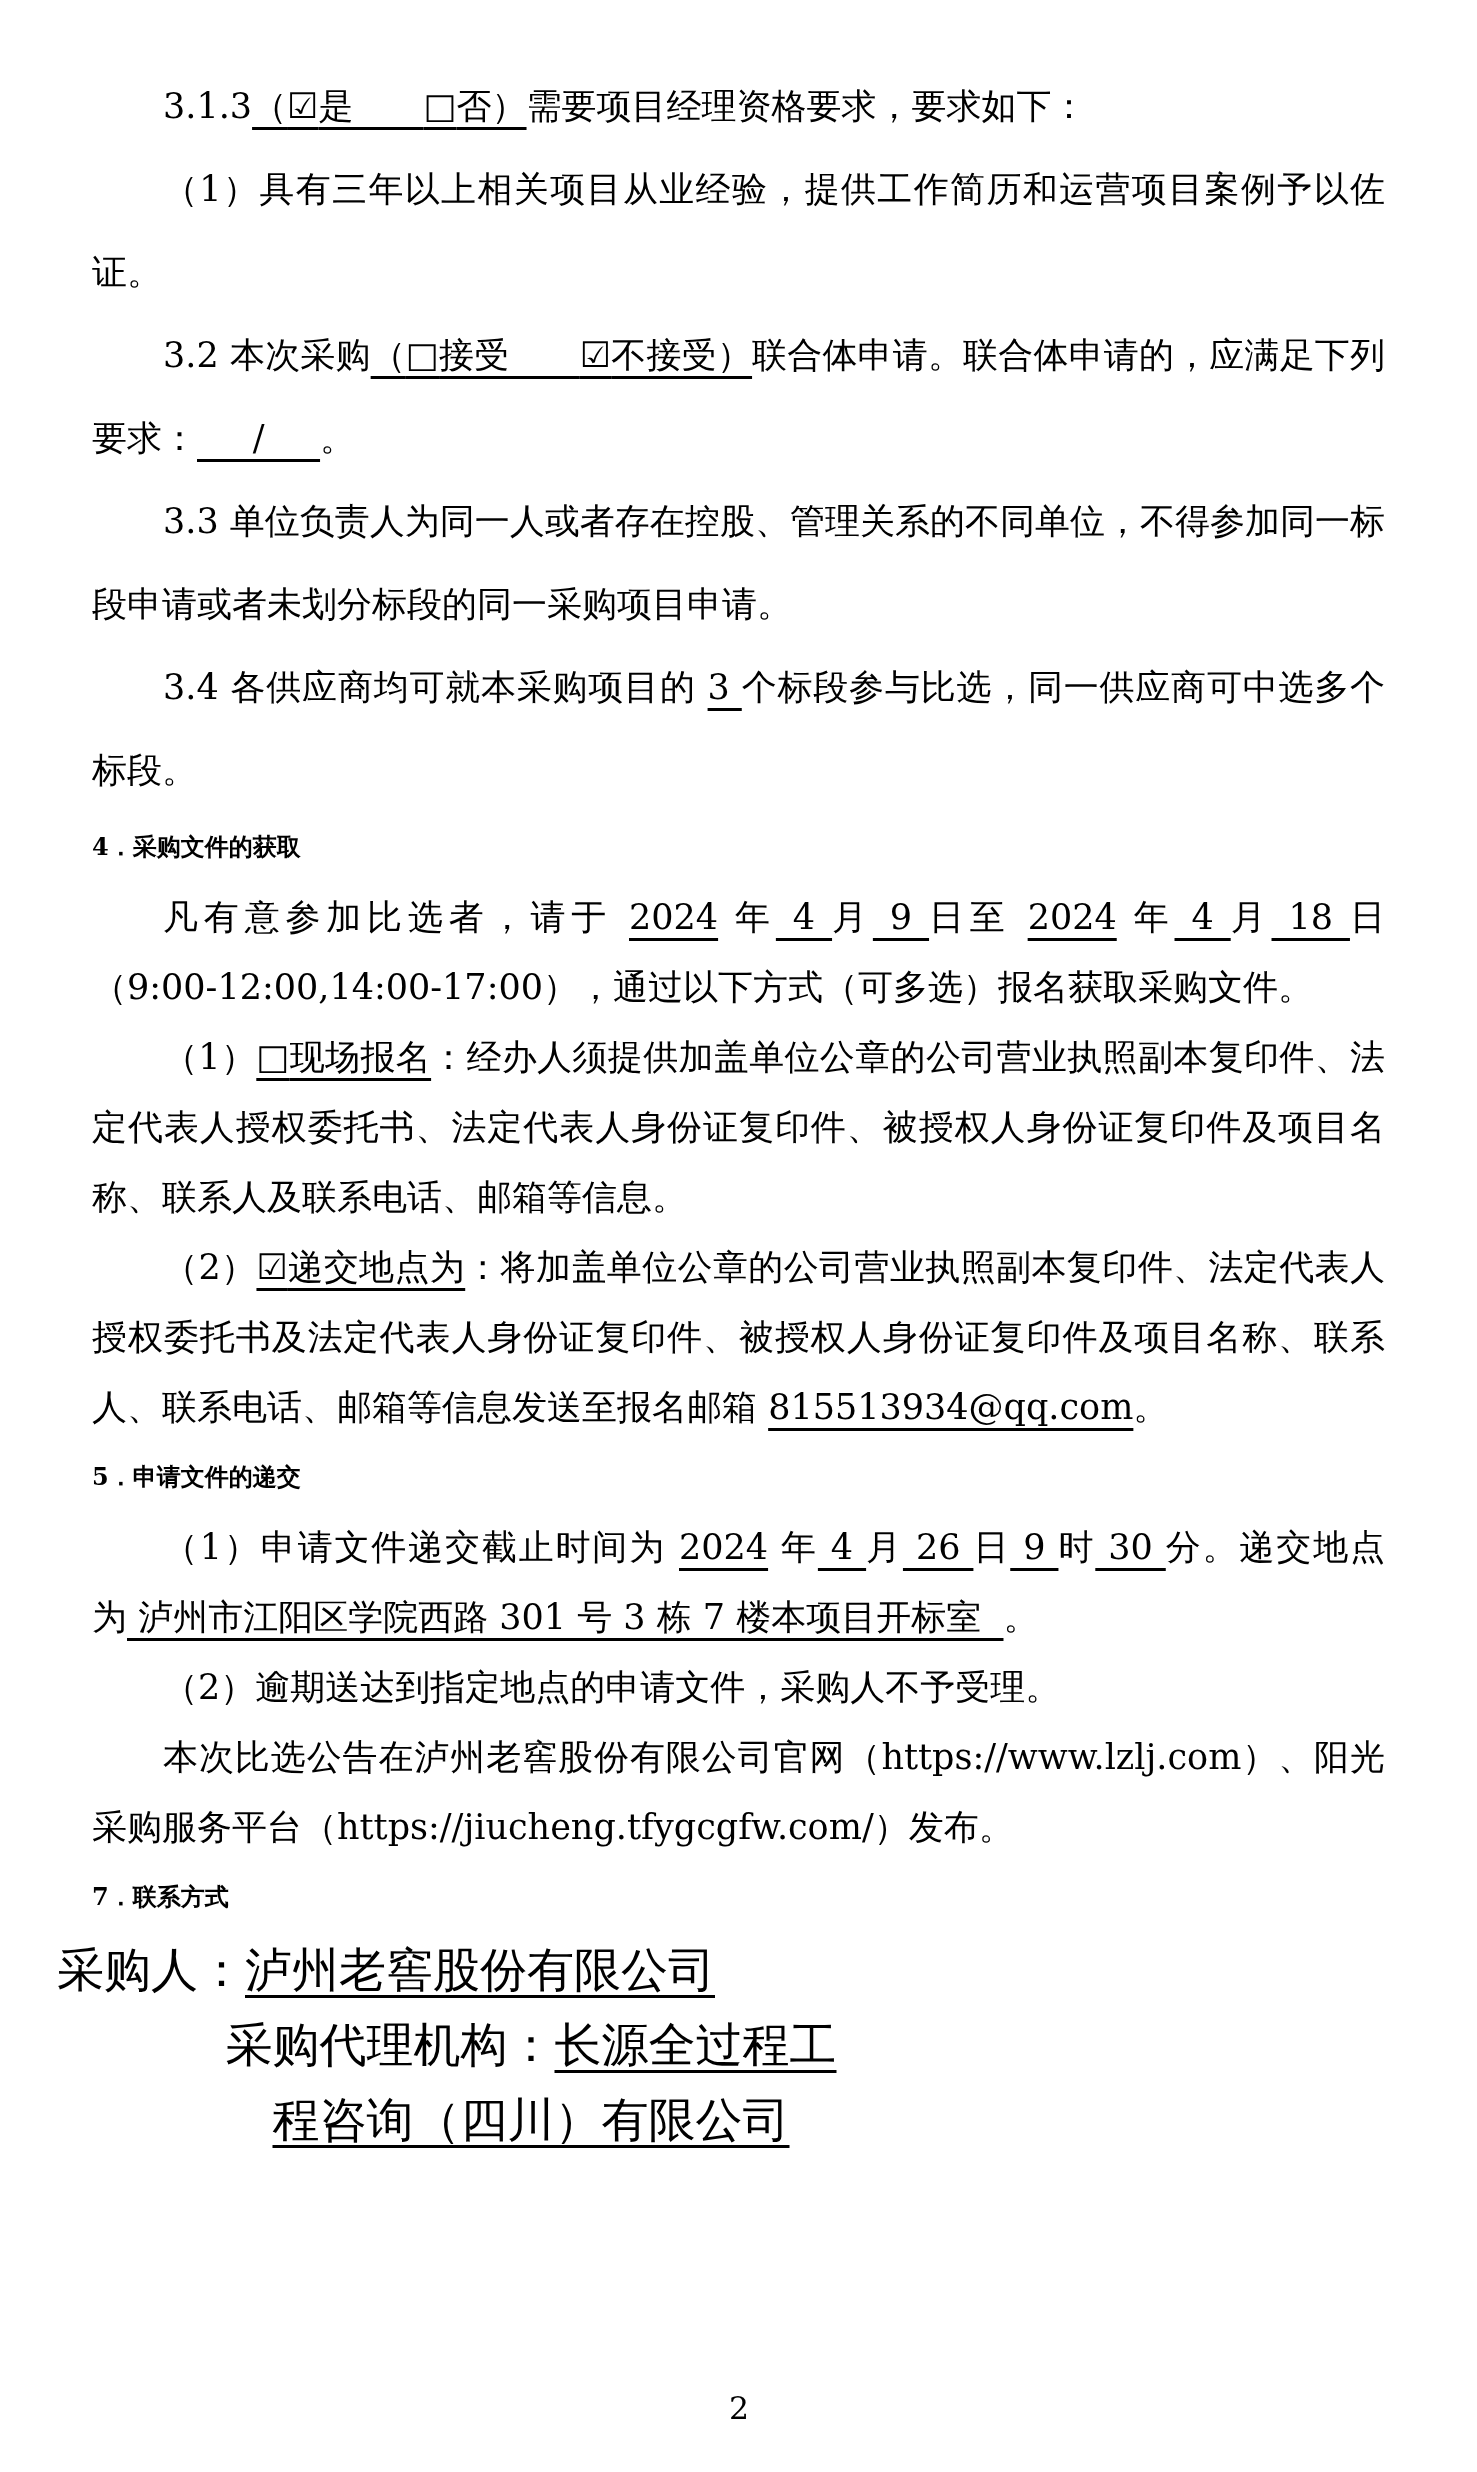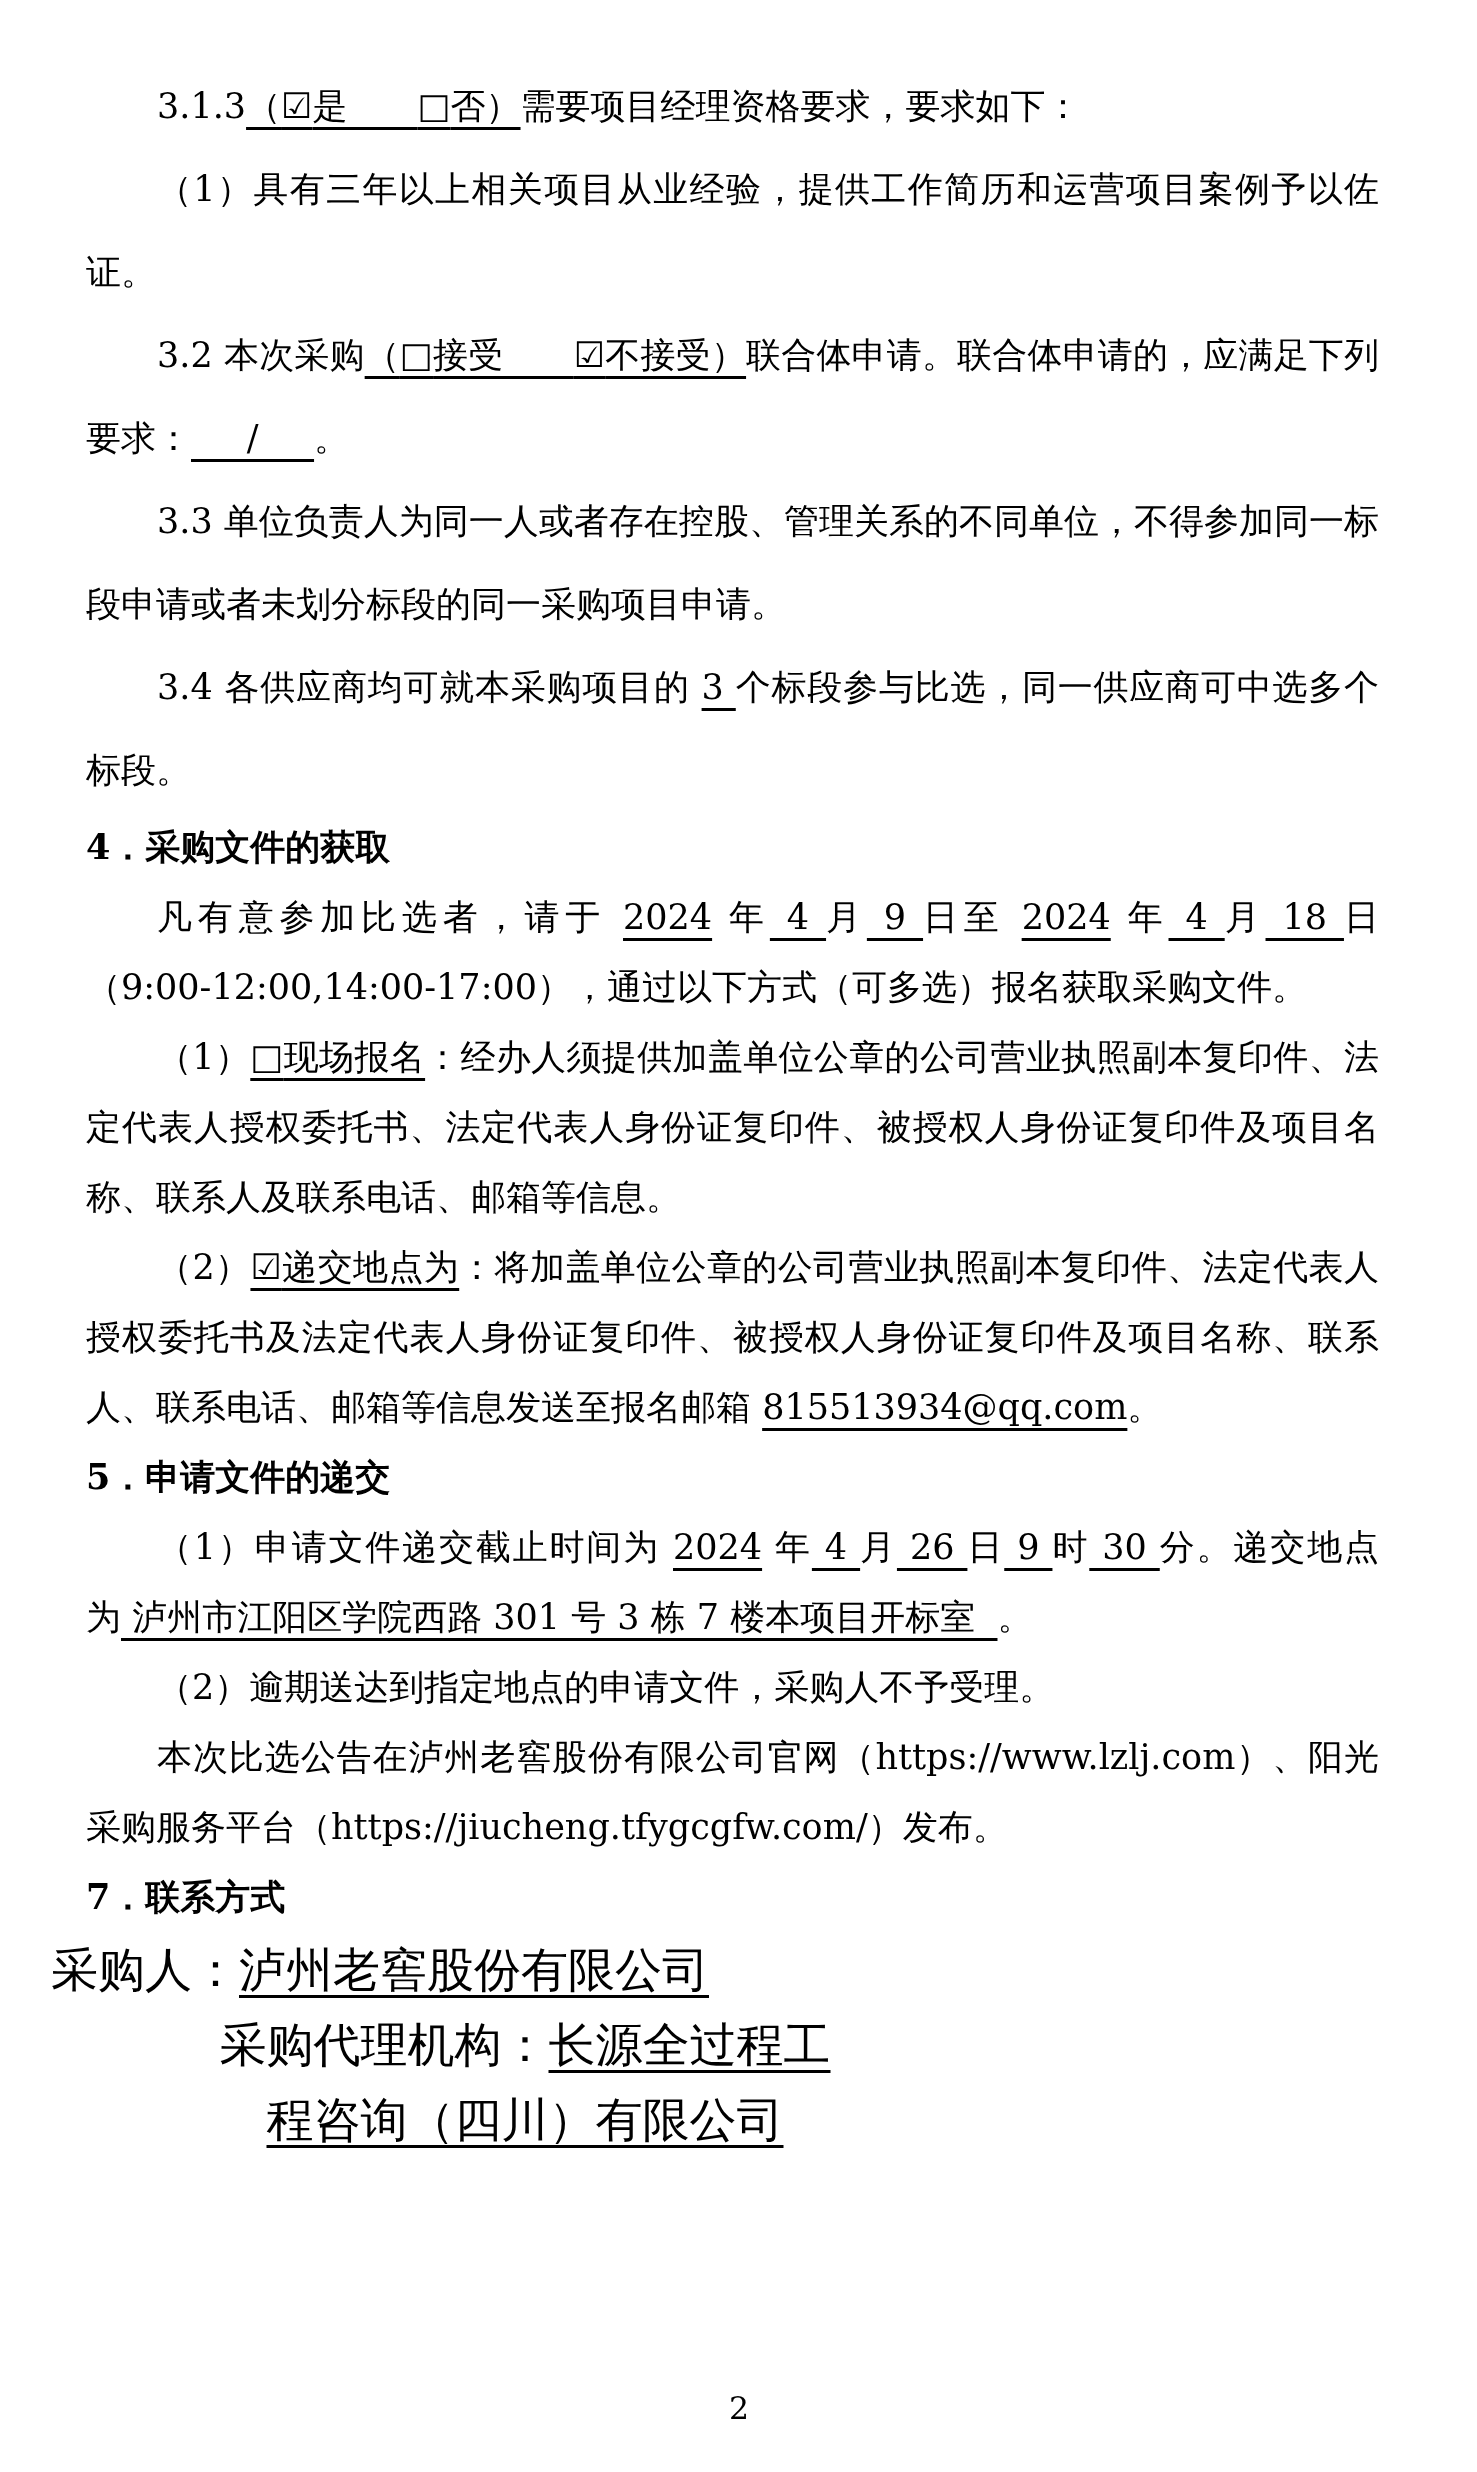--- a/index.html
+++ b/index.html
@@ -1,23 +1,23 @@
 <!DOCTYPE html>
 <html><head>
 <meta charset="utf-8">
 <style>
   html,body{margin:0;padding:0;background:#ffffff;}
   body{width:1478px;height:2473px;font-family:"DejaVu Serif","Liberation Serif",serif;color:#000;}
   .page{position:relative;width:1478px;height:2473px;background:#ffffff;overflow:hidden;}
-  .content{position:absolute;left:86px;top:65px;width:1293px;}
+  .content{position:absolute;left:92px;top:65px;width:1293px;}
   p{margin:0;padding:0;}
   .para{font-size:35px;text-align:justify;text-indent:71px;}
   .s3{line-height:83px;}
   .s4{line-height:70px;}
-  .hd{font-size:35px;font-weight:bold;line-height:70px;text-indent:0;text-align:left;
+  .hd{font-size:24px;font-weight:bold;line-height:70px;text-indent:0;text-align:left;
       font-family:"DejaVu Serif","Liberation Serif",serif;}
   .u{text-decoration:underline;text-decoration-thickness:2.5px;text-underline-offset:8.9px;}
   .cb{font-family:"DejaVu Sans","Liberation Sans",sans-serif;font-weight:bold;}
   .cb-empty{font-weight:normal;}
   .nw{white-space:nowrap;}
   .contact-row{display:flex;margin-left:-35px;font-size:47px;line-height:75px;flex-direction:column;}
   .contact-buyer{white-space:nowrap;flex:none;}
   .contact-agency{width:652px;margin-left:148px;text-align:center;}
   .pagenum{position:absolute;left:0;top:2389px;width:100%;text-align:center;
            font-size:31.5px;line-height:39px;}

